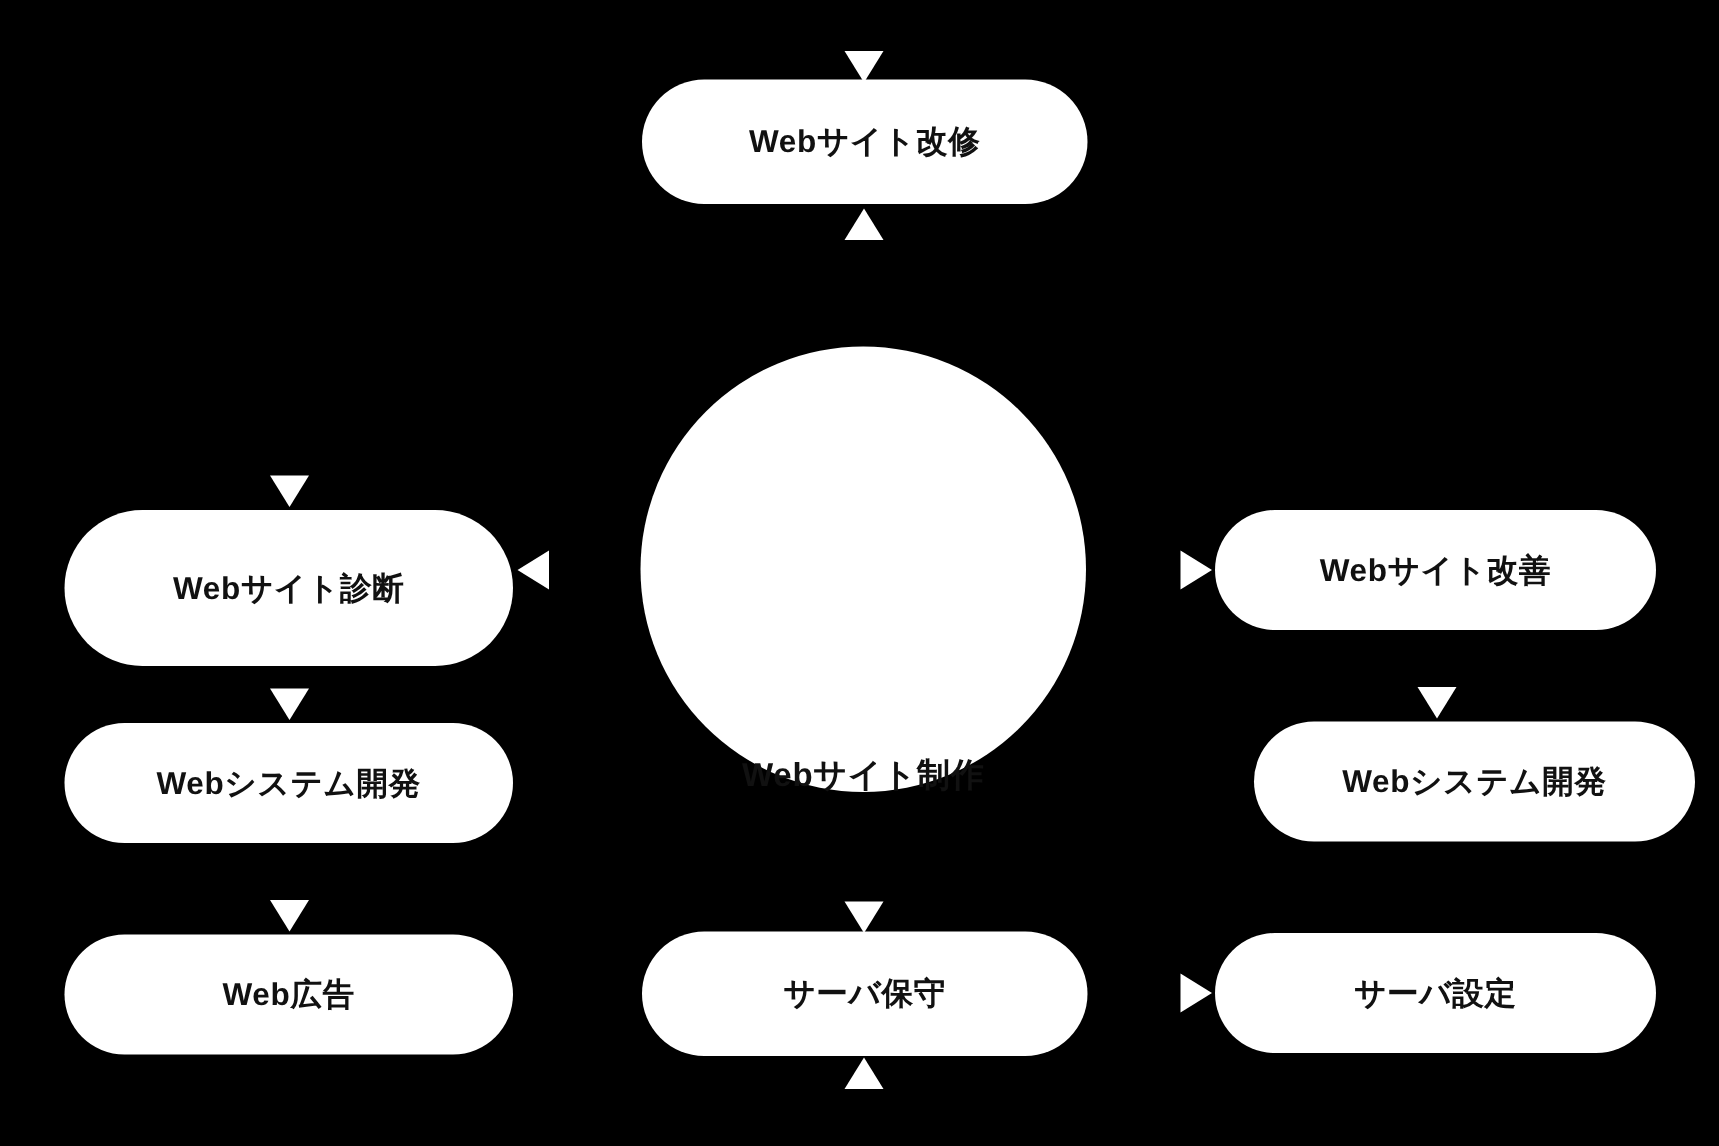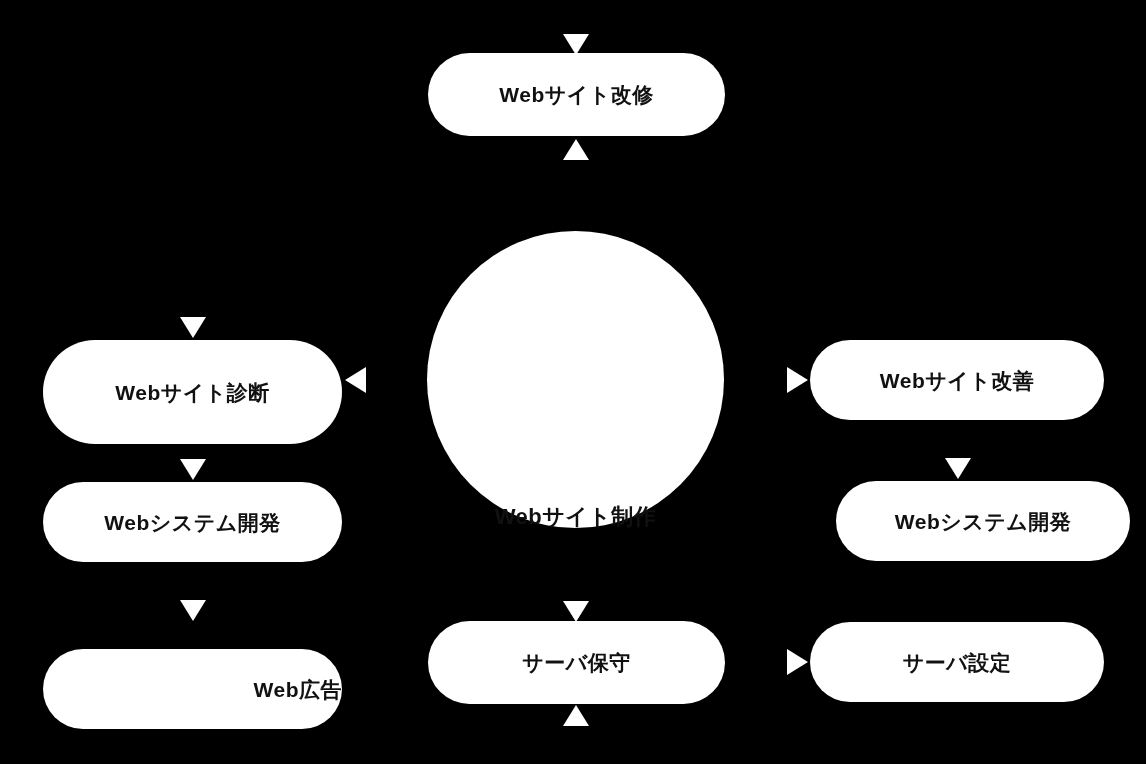--- a/index.html
+++ b/index.html
@@ -79,21 +79,21 @@
     border-bottom: 13px solid transparent;
     border-left: 21px solid #ffffff;
   }
 
   
   #node-top        { left: 428px; top: 53px;  width: 297px; height: 83px; }
   #node-hub        { left: 427px; top: 231px; width: 297px; height: 297px; }
 
   #node-left-1     { left: 43px;  top: 340px; width: 299px; height: 104px; }
   #node-left-2     { left: 43px;  top: 482px; width: 299px; height: 80px; }
-  #node-left-3     { left: 43px;  top: 649px; width: 299px; height: 80px; justify-content: flex-end; }
+  #node-left-3     { left: 43px;  top: 623px; width: 299px; height: 80px; }
 
   #node-right-1    { left: 810px; top: 340px; width: 294px; height: 80px; }
   #node-right-2    { left: 836px; top: 481px; width: 294px; height: 80px; }
   #node-right-3    { left: 810px; top: 622px; width: 294px; height: 80px; }
 
   #node-bottom     { left: 428px; top: 621px; width: 297px; height: 83px; }
 
   #arrow-top-in    { left: 563px; top: 34px; }
   #arrow-top-out   { left: 563px; top: 139px; }
 

